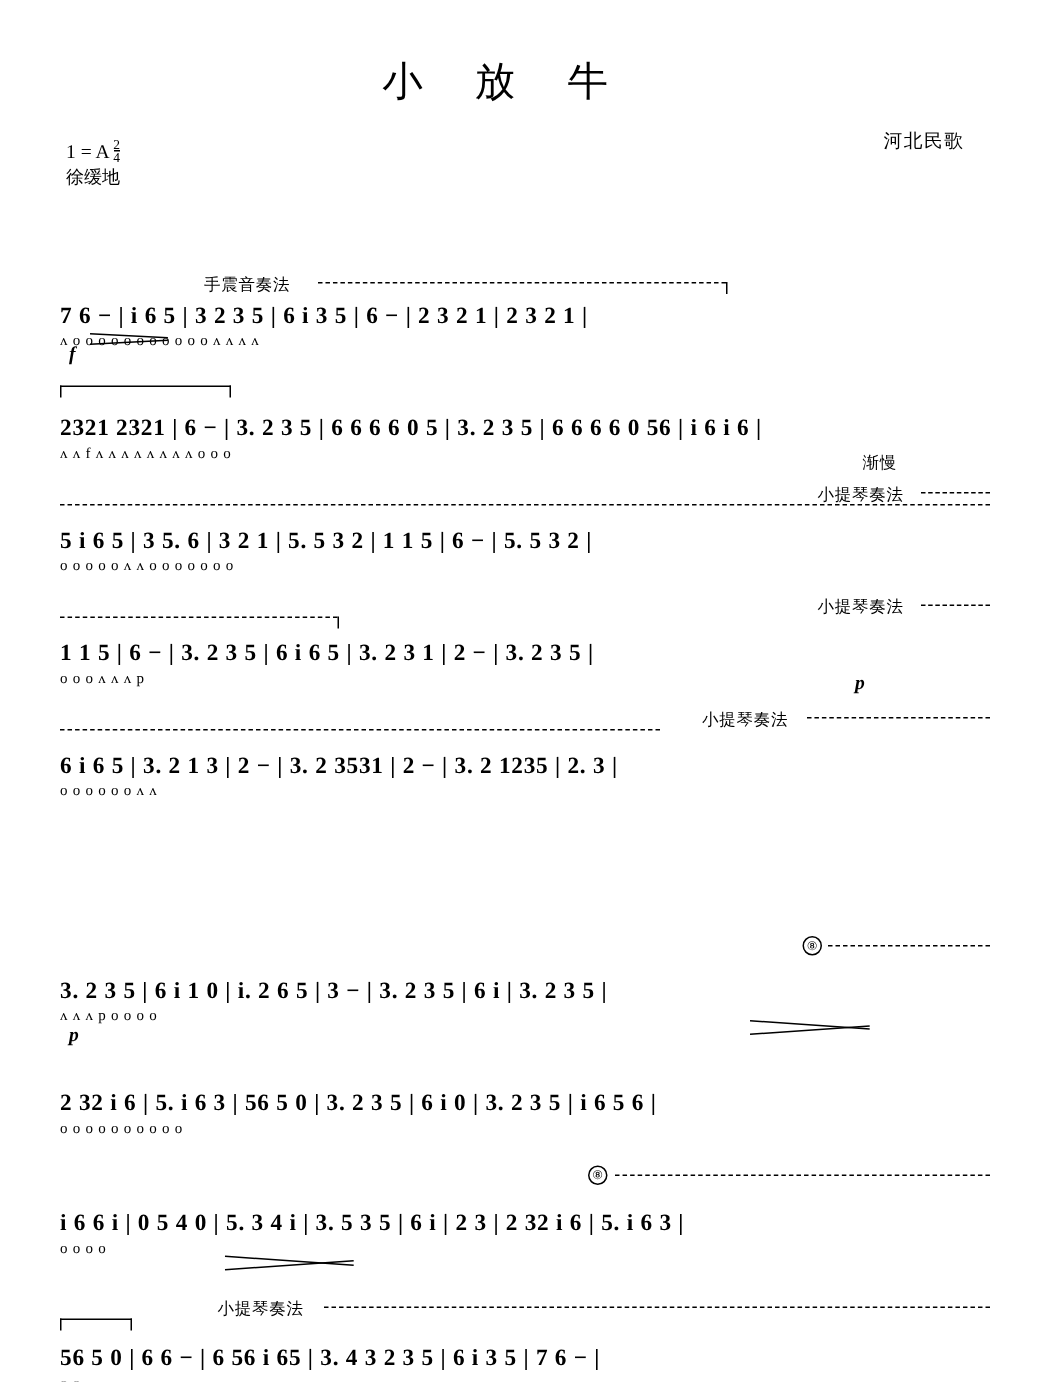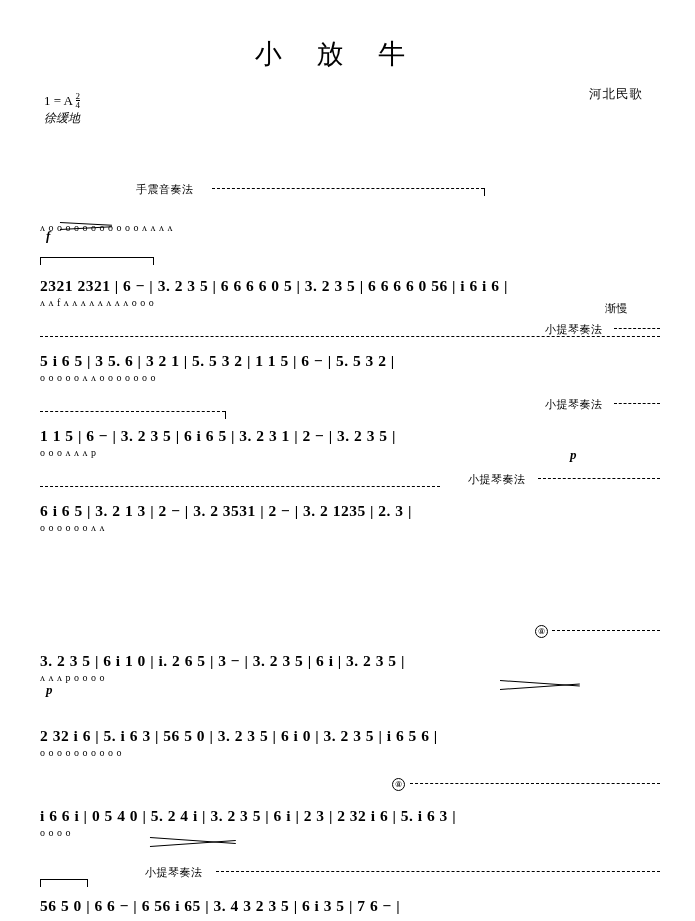--- a/index.html
+++ b/index.html
@@ -46,21 +46,20 @@
     line-height: 8px;
     text-align: center;
   }
   .key-sig .frac span { display: block; }
   .key-sig .frac .den { border-top: 1px solid #000; }
   .tempo-mark {
     position: absolute;
     left: 44px;
     top: 110px;
     font-size: 12px;
-    font-style: italic;
   }
   .composer {
     position: absolute;
     right: 52px;
     top: 86px;
     font-size: 12.5px;
     letter-spacing: 1px;
   }
   
   .row {
@@ -159,33 +158,34 @@
       <span class="den">4</span>
     </span>
   </div>
   <div class="tempo-mark">徐缓地</div>
   <div class="composer">河北民歌</div>
 
   <div class="row" style="top:140px">
     <div class="label" style="left:96px; top:-6px;">手震音奏法</div>
     <div class="dashline" style="left:172px; top:0px; width:272px;"></div>
     <div class="vtick" style="left:444px; top:0px; height:8px;"></div>
+    <div class="notes">7 6  −  | i  6 5  | 3 2  3 5  | 6 i  3 5  | 6  −  | 2 3  2 1  | 2 3  2 1  |</div>
     <div class="marks">ᴧ      o   o    o  o  o  o    o  o  o  o    o      ᴧ   ᴧ      ᴧ   ᴧ</div>
     <div class="dyn" style="left:6px; top:40px;">f</div>
     <div class="hairpin" style="left:20px; top:34px; width:52px; height:8px;">
       <i style="transform: rotate(3deg);"></i>
       <i style="top:7px; transform: rotate(-3deg);"></i>
     </div>
   </div>
 
   <div class="row" style="top:215px">
     <div class="notes">2321  2321 | 6  −  | 3. 2 3 5 | 6 6 6 6  0 5 | 3. 2 3 5 | 6 6 6 6  0 56 | i 6  i 6 |</div>
     <div class="marks">ᴧ        ᴧ      f           ᴧ  ᴧ  ᴧ  ᴧ      ᴧ  ᴧ  ᴧ  ᴧ          o   o   o</div>
     <div class="brace" style="left:0px; top:-6px; width:112px;"></div>
-    <div class="label" style="left:565px; top:38px;">渐慢</div>
+    <div class="label" style="left:535px; top:38px;">渐慢</div>
   </div>
 
   <div class="row" style="top:290px">
     <div class="label" style="left:505px; top:-16px;">小提琴奏法</div>
     <div class="dashline" style="left:574px; top:-10px; width:46px;"></div>
     <div class="dashline" style="left:0px; top:-2px; width:620px;"></div>
     <div class="notes">5 i  6 5 | 3  5. 6 | 3 2  1 | 5. 5 3 2 | 1 1  5 | 6  −  | 5. 5 3 2 |</div>
     <div class="marks">o   o    o   o       o  ᴧ  ᴧ     o  o   o  o     o  o   o</div>
   </div>
 
@@ -225,21 +225,21 @@
   <div class="row" style="top:665px">
     <div class="notes">2 32 i 6 | 5. i 6 3 | 56 5  0 | 3. 2 3 5 | 6 i   0 | 3. 2 3 5 | i 6  5 6 |</div>
     <div class="marks">o  o  o  o    o  o  o  o     o   o</div>
   </div>
 
   <div class="row" style="top:745px">
     <div class="pedal" style="left:352px; top:-16px;">
       <span class="circ">⑧</span>
     </div>
     <div class="dashline" style="left:370px; top:-10px; width:250px;"></div>
-    <div class="notes">i 6  6 i | 0 5  4 0 | 5. 2 4  i | 3. 2 3 5 | 6  i | 2   3 | 2 32 i 6 | 5. i 6 3 |</div>
+    <div class="notes">i 6  6 i | 0 5  4 0 | 5. 3 4  i | 3. 5 3 5 | 6  i | 2   3 | 2 32 i 6 | 5. i 6 3 |</div>
     <div class="marks">o  o  o  o</div>
     <div class="hairpin" style="left:110px; top:44px; width:86px; height:10px;">
       <i style="transform: rotate(4deg);"></i>
       <i style="top:9px; transform: rotate(-4deg);"></i>
     </div>
   </div>
 
   <div class="row" style="top:835px">
     <div class="label" style="left:105px; top:-18px;">小提琴奏法</div>
     <div class="dashline" style="left:176px; top:-12px; width:444px;"></div>

